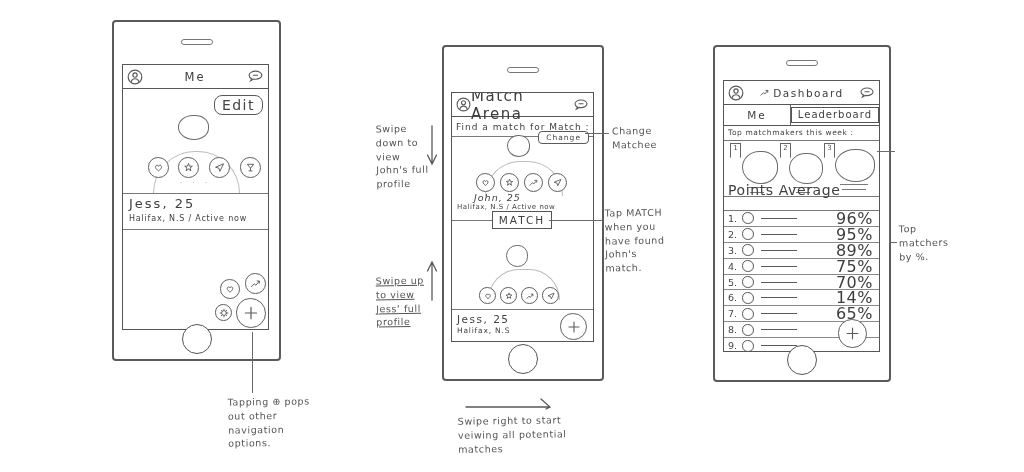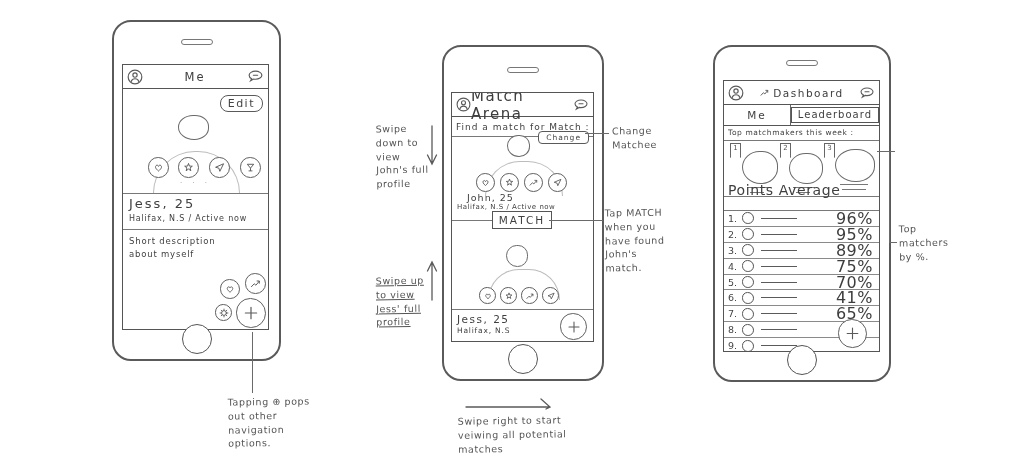--- a/index.html
+++ b/index.html
@@ -1,34 +1,34 @@
 <!DOCTYPE html>
 <html><head>
 <meta charset="utf-8">
 <style>
   html,body{margin:0;padding:0;background:#fff;}
   #canvas{position:relative;width:1024px;height:472px;background:#ffffff;overflow:hidden;
           font-family:"DejaVu Sans",sans-serif;color:#3f3f3f;}
   .abs{position:absolute;}
   
-  .phone{position:absolute;border:2px solid #5a5a5a;border-radius:19px;background:#fff;}
+  .phone{position:absolute;border:2px solid #5a5a5a;border-radius:4px;background:#fff;}
   .speaker{position:absolute;left:50%;transform:translateX(-50%);width:30px;height:4px;
            border:1.4px solid #777;border-radius:3px;background:#fff;}
   .screen{position:absolute;border:1.6px solid #555;background:#fff;overflow:hidden;}
   .home{position:absolute;left:50%;transform:translateX(-50%);width:28px;height:28px;
         border:1.5px solid #555;border-radius:50%;background:#fff;}
   
   .appbar{position:absolute;top:0;left:0;right:0;height:24px;border-bottom:1.6px solid #555;
           display:flex;align-items:center;justify-content:space-between;padding:0 4px;box-sizing:border-box;}
   .appbar-title{font-size:11.5px;letter-spacing:2px;color:#3d3d3d;display:flex;align-items:center;gap:3px;}
   .icn{display:inline-flex;align-items:center;justify-content:center;}
   .icn svg{display:block;}
   .mini{border:1.3px solid #606060;border-radius:48% 52% 50% 50%;background:#fff;
         display:flex;align-items:center;justify-content:center;position:absolute;box-sizing:border-box;}
-  .pill{border:1.3px solid #5a5a5a;border-radius:8px;background:#fff;font-size:11px;
+  .pill{border:1.3px solid #5a5a5a;border-radius:8px;background:#fff;font-size:14px;
         letter-spacing:1.5px;padding:1px 7px;color:#444;}
   .head{position:absolute;border:1.5px solid #6a6a6a;border-radius:52% 48% 50% 55%;background:#fff;}
   .arc{position:absolute;border:1.4px solid #bcbcbc;border-bottom:none;background:#fff;}
   .divider{position:absolute;left:0;right:0;border-top:1.2px solid #787878;}
   .stext{position:absolute;color:#3f3f3f;letter-spacing:1px;}
   .note{position:absolute;font-size:9.5px;line-height:1.45;color:#555;letter-spacing:0.6px;
         transform:rotate(-0.8deg);}
   .conn{position:absolute;background:#6a6a6a;z-index:6;}
   
   .tabs{position:absolute;top:24px;left:0;right:0;height:20px;display:flex;border-bottom:1.4px solid #555;}
@@ -90,21 +90,20 @@
           <svg width="13" height="13" viewBox="0 0 15 15" fill="none" stroke="#5a5a5a" stroke-width="1.1" stroke-linejoin="round">
             <path d="M3.8 3.8h7.4L7.5 8.2Z"></path>
             <path d="M7.5 8.2v3.2M5.3 11.4h4.4"></path>
           </svg>
         </div>
       <div class="stext" style="left:0;right:0;top:114px;text-align:center;font-size:7px;letter-spacing:4px;color:#888;">· · ·</div>
       <div class="divider" style="top:128px;"></div>
       <div class="stext" style="left:6px;top:131px;font-size:13px;letter-spacing:2px;">Jess, 25</div>
       <div class="stext" style="left:6px;top:149px;font-size:8px;letter-spacing:0.8px;">Halifax, N.S / Active now</div>
       <div class="divider" style="top:164px;"></div>
-      <div class="stext" style="left:6px;top:170px;width:118px;font-size:8.5px;letter-spacing:0.8px;line-height:1.5;">Short description about myself</div>
       <div class="mini" style="left:97px;top:214px;width:20px;height:20px;">
           <svg width="12" height="12" viewBox="0 0 15 15" fill="none" stroke="#5a5a5a" stroke-width="1.1" stroke-linejoin="round">
             <path d="M7.5 11.6C4.4 9 3.2 7 4.6 5.4 5.8 4.1 7.3 5.2 7.5 6.2c.2-1 1.7-2.1 2.9-.8 1.4 1.6.2 3.6-2.9 6.2Z"></path>
           </svg>
         </div>
       <div class="mini" style="left:122px;top:208px;width:21px;height:21px;">
           <svg width="13" height="13" viewBox="0 0 15 15" fill="none" stroke="#5a5a5a" stroke-width="1.1" stroke-linecap="round">
             <path d="M2.8 11.2 6 7.8l2 1.7 3.8-4.6"></path>
             <path d="M9.3 4.6h2.6v2.6"></path>
           </svg>
@@ -164,21 +163,21 @@
           <svg width="11" height="11" viewBox="0 0 15 15" fill="none" stroke="#5a5a5a" stroke-width="1.2" stroke-linecap="round">
             <path d="M2.8 11.2 6 7.8l2 1.7 3.8-4.6"></path>
             <path d="M9.3 4.6h2.6v2.6"></path>
           </svg>
         </div>
       <div class="mini" style="left:96px;top:80px;width:19px;height:19px;">
           <svg width="11" height="11" viewBox="0 0 15 15" fill="none" stroke="#5a5a5a" stroke-width="1.2" stroke-linejoin="round">
             <path d="M12.2 3.2 3 7.2l3.8 1.1 1.1 3.6 4.3-8.7Z"></path>
           </svg>
         </div>
-      <div class="stext" style="left:15px;top:99px;font-size:9.5px;letter-spacing:1px;">John, 25</div>
+      <div class="stext" style="left:22px;top:99px;font-size:9.5px;letter-spacing:1px;font-style:italic;">John, 25</div>
       <div class="stext" style="left:5px;top:110px;font-size:7px;letter-spacing:0.5px;">Halifax, N.S / Active now</div>
       <div class="divider" style="top:127px;"></div>
       <div class="stext" style="left:40px;top:118px;width:58px;height:16px;border:1.5px solid #555;background:#fff;text-align:center;line-height:16px;font-size:10.5px;letter-spacing:2px;z-index:2;">MATCH</div>
       <div class="head" style="left:54px;top:152px;width:20px;height:20px;"></div>
       <div class="arc" style="left:36px;top:176px;width:70px;height:30px;border-radius:35px 35px 0 0;"></div>
       <div class="mini" style="left:27px;top:194px;width:17px;height:17px;">
           <svg width="10" height="10" viewBox="0 0 15 15" fill="none" stroke="#5a5a5a" stroke-width="1.3" stroke-linejoin="round">
             <path d="M7.5 11.6C4.4 9 3.2 7 4.6 5.4 5.8 4.1 7.3 5.2 7.5 6.2c.2-1 1.7-2.1 2.9-.8 1.4 1.6.2 3.6-2.9 6.2Z"></path>
           </svg>
         </div>
@@ -313,21 +312,21 @@
         <div class="row">
             <span class="rank">5.</span>
             <span class="circ"></span>
             <span class="line"></span>
             <span class="pct">70%</span>
           </div>
         <div class="row">
             <span class="rank">6.</span>
             <span class="circ"></span>
             <span class="line"></span>
-            <span class="pct">41%</span>
+            <span class="pct">14%</span>
           </div>
         <div class="row">
             <span class="rank">7.</span>
             <span class="circ"></span>
             <span class="line"></span>
             <span class="pct">65%</span>
           </div>
         <div class="row">
             <span class="rank">8.</span>
             <span class="circ"></span>

